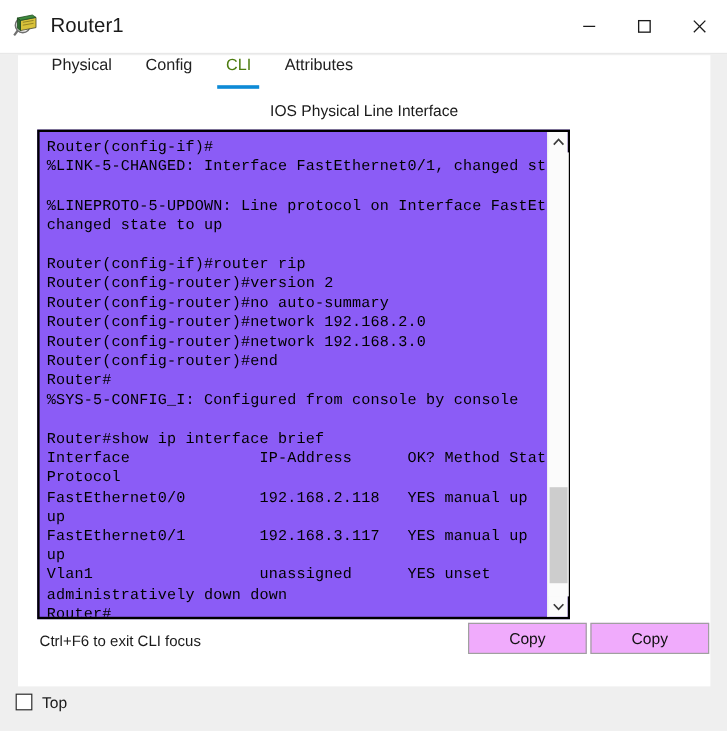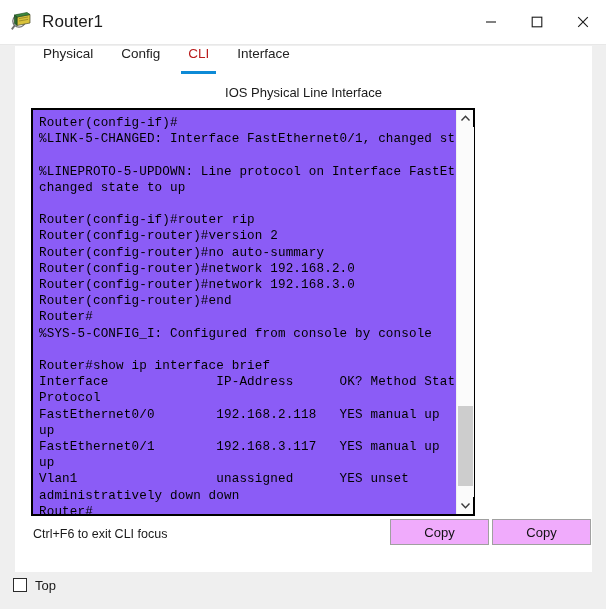--- a/index.html
+++ b/index.html
@@ -79,21 +79,21 @@
     font-size: 13.5px;
     color: #222222;
     padding: 0 0 7px 0;
     margin: 0 0 0 0;
     position: relative;
     white-space: nowrap;
     line-height: 16px;
   }
   .tab.spaced { margin-left: 28px; }
   .tab.active {
-    color: #b91c1c;
+    color: #4d7c0f;
   }
   .tab.active::after {
     content: "";
     position: absolute;
     left: -7px; right: -7px;
     bottom: 1px;
     height: 3px;
     background: #0d8ad6;
   }
 
@@ -270,21 +270,21 @@
     <div class="tab spaced">
       <span>Physical</span>
     </div>
     <div class="tab spaced">
       <span>Config</span>
     </div>
     <div class="tab spaced active">
       <span>CLI</span>
     </div>
     <div class="tab spaced">
-      <span>Interface</span>
+      <span>Attributes</span>
     </div>
   </div>
 
   <div id="content-panel">
 
     <div id="cli-header">IOS Physical Line Interface</div>
 
     <div id="terminal-wrap">
       <pre id="terminal-text">Router(config-if)#
 %LINK-5-CHANGED: Interface FastEthernet0/1, changed state to up

